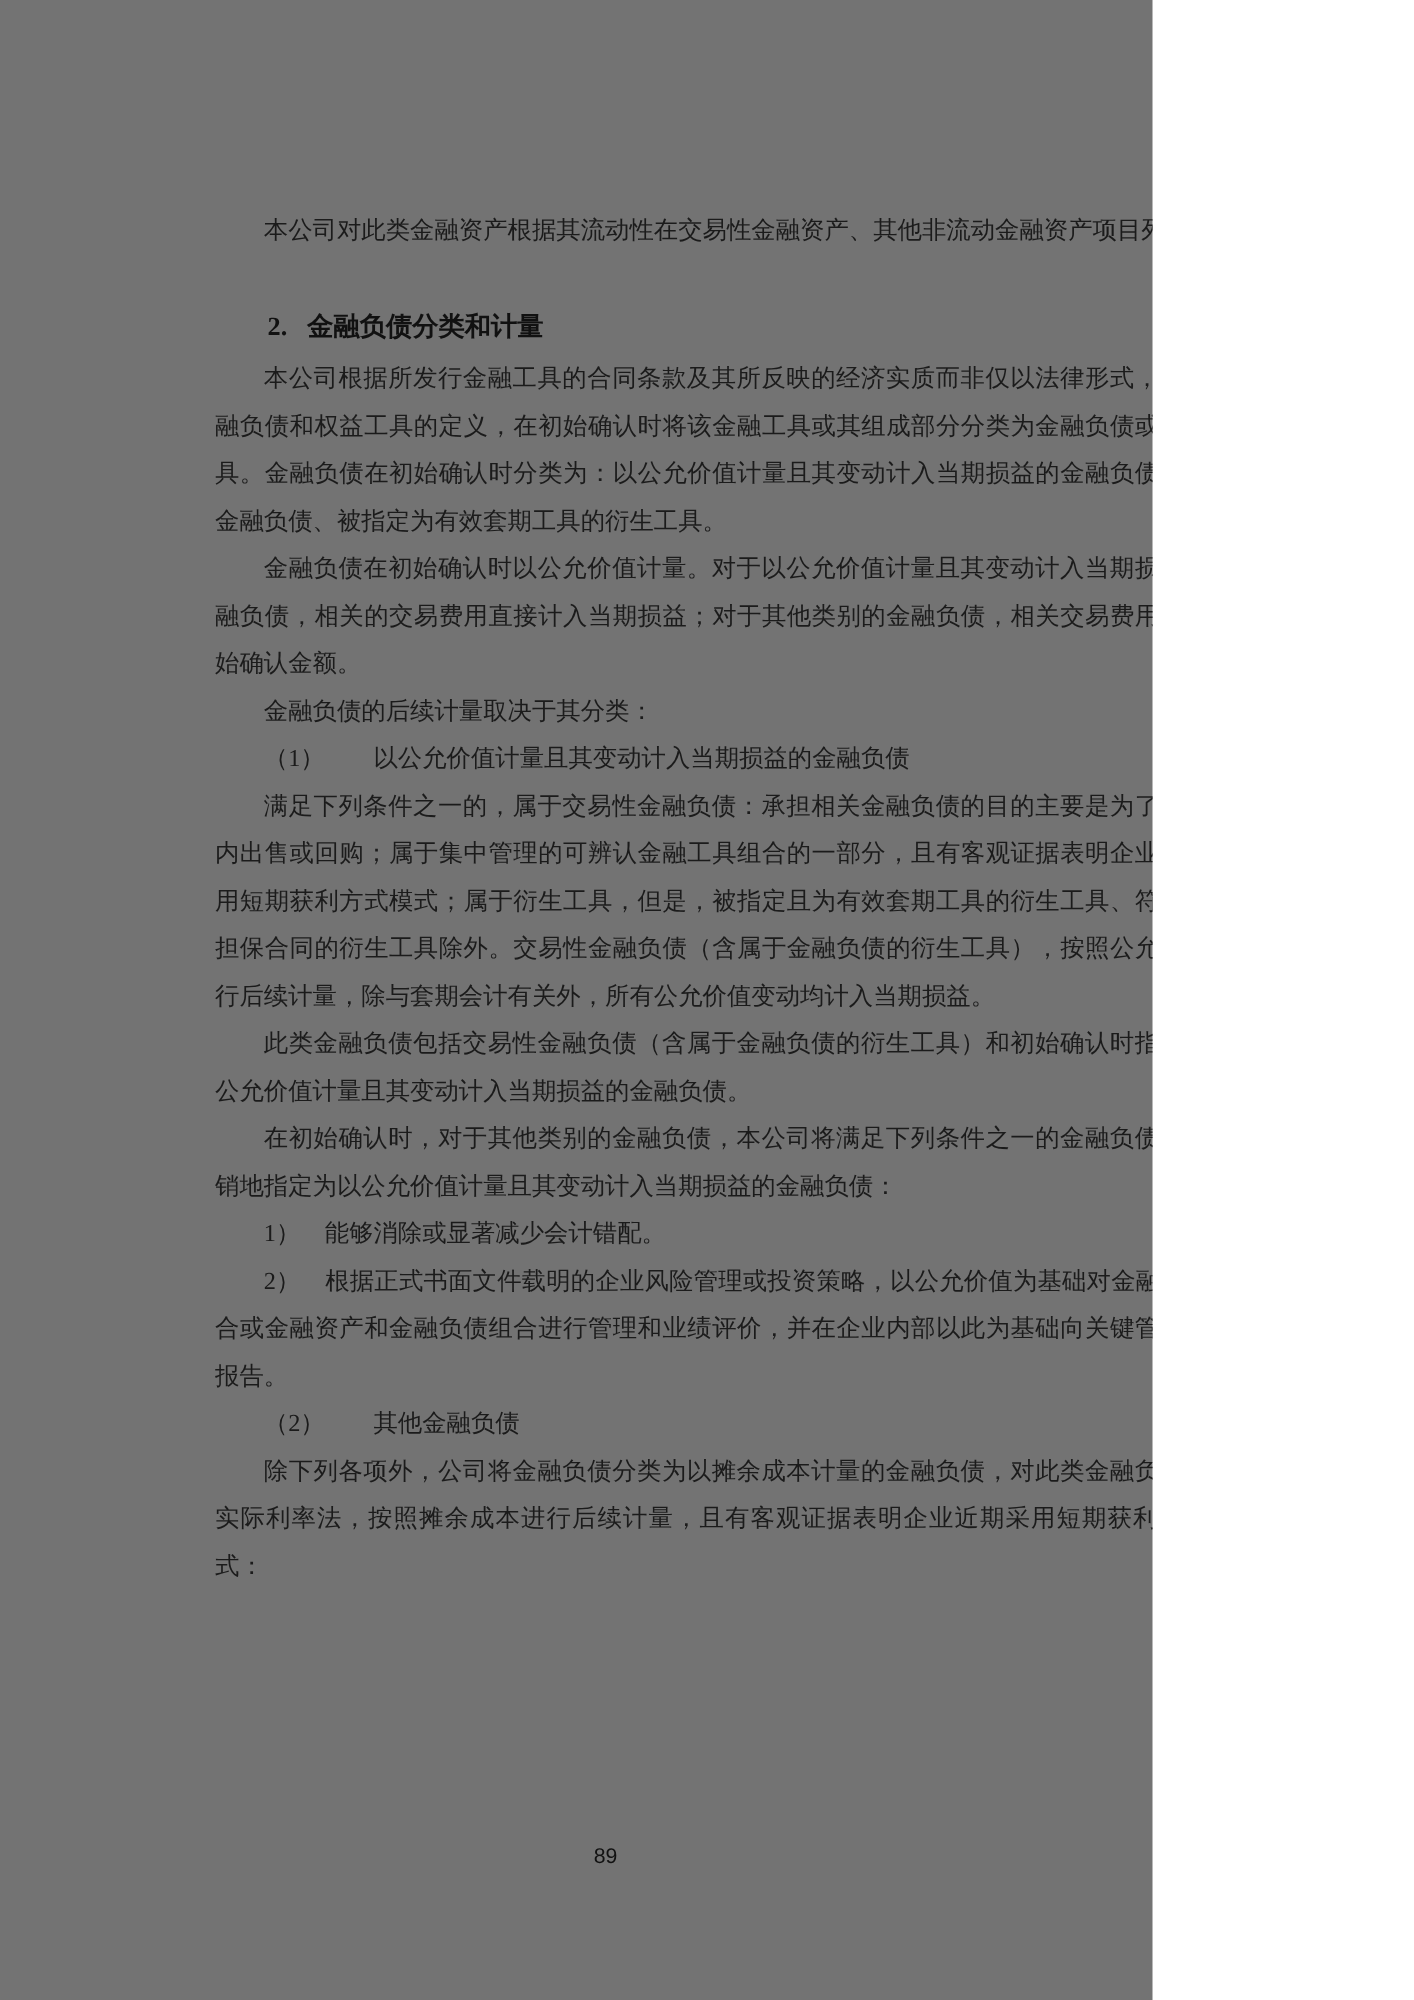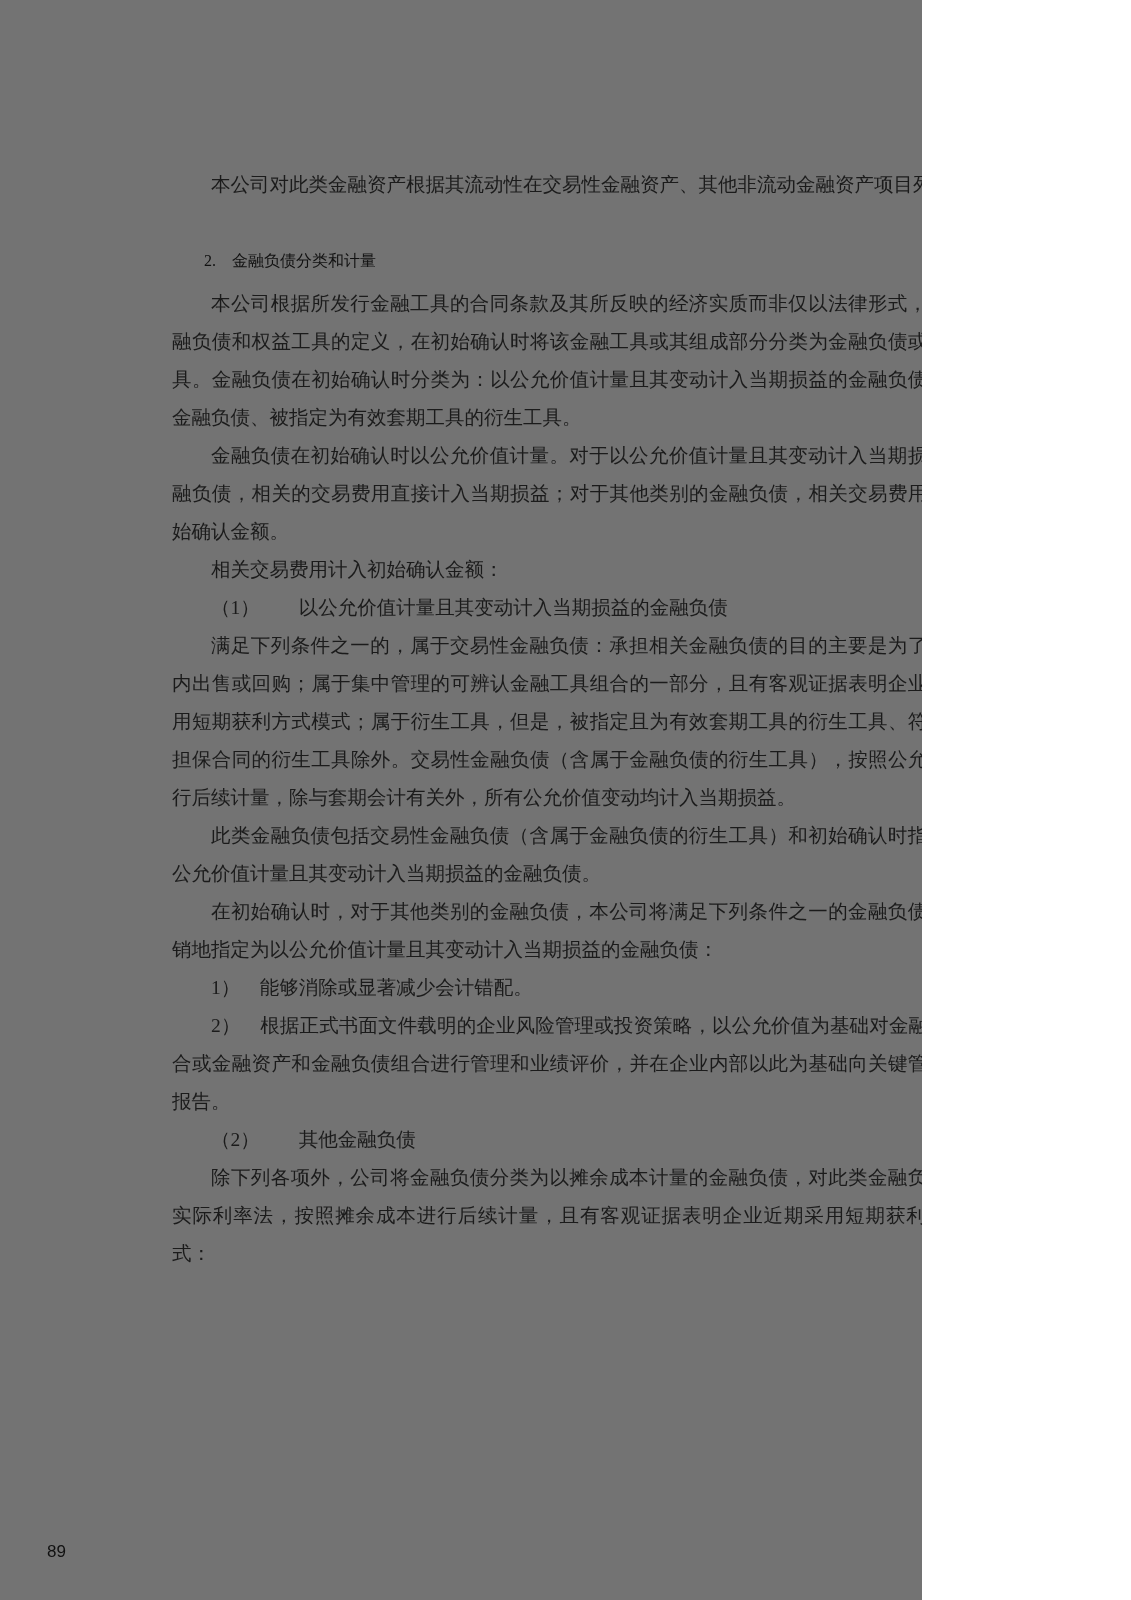--- a/index.html
+++ b/index.html
@@ -28,34 +28,34 @@
   }
   .para {
     margin: 0;
     padding: 0;
     text-indent: 2em;
   }
   .heading {
     margin: 38px 0 5px 0;
     padding: 0;
     text-indent: 2em;
-    font-size: 16px;
+    font-size: 21px;
     line-height: 38px;
-    font-weight: normal;
+    font-weight: bold;
     color: #111111;
   }
   .heading-num {
     margin-right: 16px;
   }
   .page-number {
     position: absolute;
     left: 0;
     right: 0;
-    top: 1535px;
-    text-align: left;
+    top: 1468px;
+    text-align: center;
     font-family: "Liberation Sans", "DejaVu Sans", sans-serif;
     font-size: 17px;
     line-height: 34px;
     color: #111111;
     margin-left: 47px;
   }
 </style>
 </head>
 <body>
 
@@ -63,21 +63,21 @@
   <div class="content">
 
     <p class="para">本公司对此类金融资产根据其流动性在交易性金融资产、其他非流动金融资产项目列报。</p>
 
     <h2 class="heading">
       <span class="heading-num">2.</span><span class="heading-title">金融负债分类和计量</span>
     </h2>
 
     <p class="para">本公司根据所发行金融工具的合同条款及其所反映的经济实质而非仅以法律形式，结合金融负债和权益工具的定义，在初始确认时将该金融工具或其组成部分分类为金融负债或权益工具。金融负债在初始确认时分类为：以公允价值计量且其变动计入当期损益的金融负债、其他金融负债、被指定为有效套期工具的衍生工具。</p>
     <p class="para">金融负债在初始确认时以公允价值计量。对于以公允价值计量且其变动计入当期损益的金融负债，相关的交易费用直接计入当期损益；对于其他类别的金融负债，相关交易费用计入初始确认金额。</p>
-    <p class="para">相关交易费用计入初始确认金额：</p>
+    <p class="para">金融负债的后续计量取决于其分类：</p>
     <p class="para">（1）　　以公允价值计量且其变动计入当期损益的金融负债</p>
     <p class="para">满足下列条件之一的，属于交易性金融负债：承担相关金融负债的目的主要是为了在近期内出售或回购；属于集中管理的可辨认金融工具组合的一部分，且有客观证据表明企业近期采用短期获利方式模式；属于衍生工具，但是，被指定且为有效套期工具的衍生工具、符合财务担保合同的衍生工具除外。交易性金融负债（含属于金融负债的衍生工具），按照公允价值进行后续计量，除与套期会计有关外，所有公允价值变动均计入当期损益。</p>
     <p class="para">此类金融负债包括交易性金融负债（含属于金融负债的衍生工具）和初始确认时指定为以公允价值计量且其变动计入当期损益的金融负债。</p>
     <p class="para">在初始确认时，对于其他类别的金融负债，本公司将满足下列条件之一的金融负债不可撤销地指定为以公允价值计量且其变动计入当期损益的金融负债：</p>
     <p class="para">1）　能够消除或显著减少会计错配。</p>
     <p class="para">2）　根据正式书面文件载明的企业风险管理或投资策略，以公允价值为基础对金融负债组合或金融资产和金融负债组合进行管理和业绩评价，并在企业内部以此为基础向关键管理人员报告。</p>
     <p class="para">（2）　　其他金融负债</p>
     <p class="para">除下列各项外，公司将金融负债分类为以摊余成本计量的金融负债，对此类金融负债采用实际利率法，按照摊余成本进行后续计量，且有客观证据表明企业近期采用短期获利方式模式：</p>
 
   </div>

